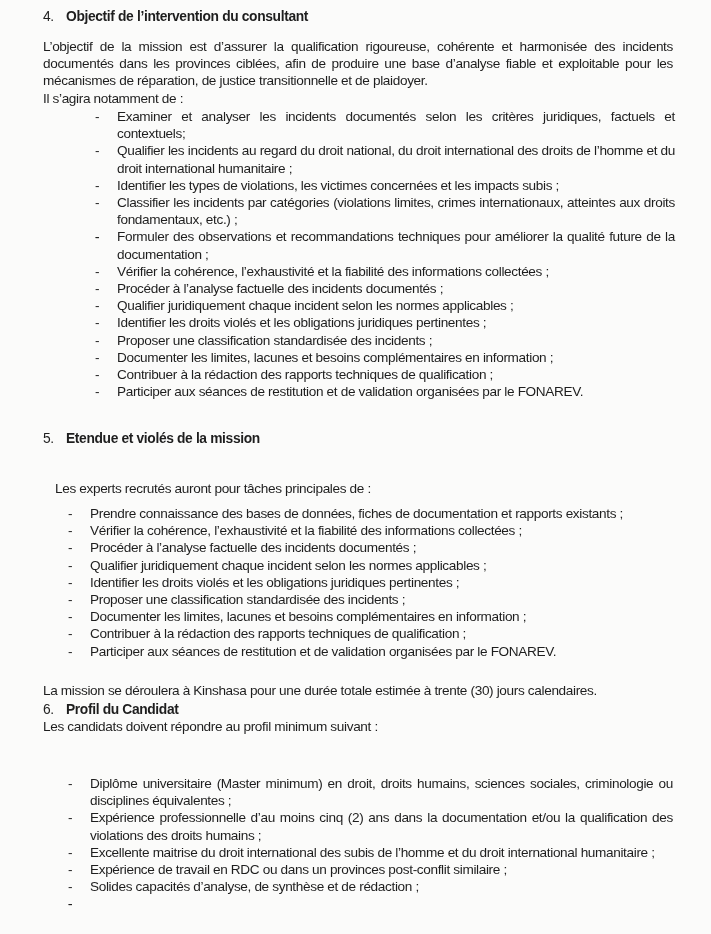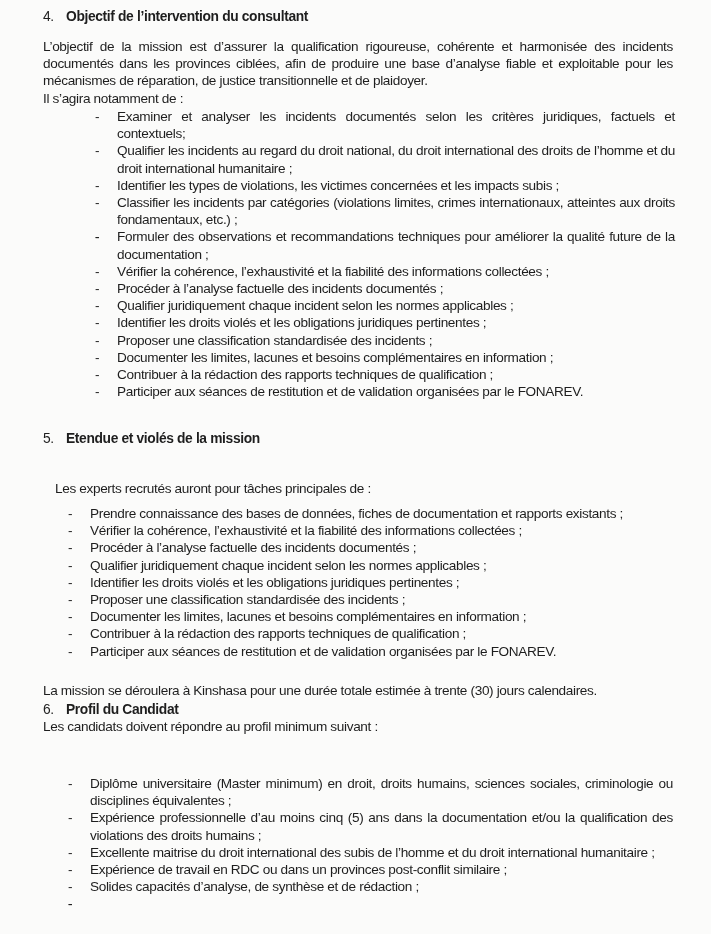--- a/index.html
+++ b/index.html
@@ -75,21 +75,21 @@
   </ul>
   <p class="para" style="top:682px; margin:0;">La mission se déroulera à Kinshasa pour une durée totale estimée à trente (30) jours calendaires.</p>
 
   <div class="heading" style="top:701px;">
     <span class="num">6.</span>
     <span>Profil du Candidat</span>
   </div>
   <p class="para" style="top:718px; margin:0;">Les candidats doivent répondre au profil minimum suivant :</p>
   <ul class="list s6" style="top:775px;">
     <li><span class="dash">-</span><span>Diplôme universitaire (Master minimum) en droit, droits humains, sciences sociales, criminologie ou disciplines équivalentes ;</span></li>
-    <li><span class="dash">-</span><span>Expérience professionnelle d’au moins cinq (5) ans dans la documentation et/ou la qualification des violations des droits humains ;</span></li>
+    <li><span class="dash">-</span><span>Expérience professionnelle d’au moins cinq (2) ans dans la documentation et/ou la qualification des violations des droits humains ;</span></li>
     <li><span class="dash">-</span><span>Excellente maitrise du droit international des subis de l’homme et du droit international humanitaire ;</span></li>
     <li><span class="dash">-</span><span>Expérience de travail en RDC ou dans un provinces post-conflit similaire ;</span></li>
     <li><span class="dash">-</span><span>Solides capacités d’analyse, de synthèse et de rédaction ;</span></li>
     <li><span class="dash">-</span></li>
     <li><span class="dash">-</span></li>
   </ul>
 
 </div>
 
 </body></html>

